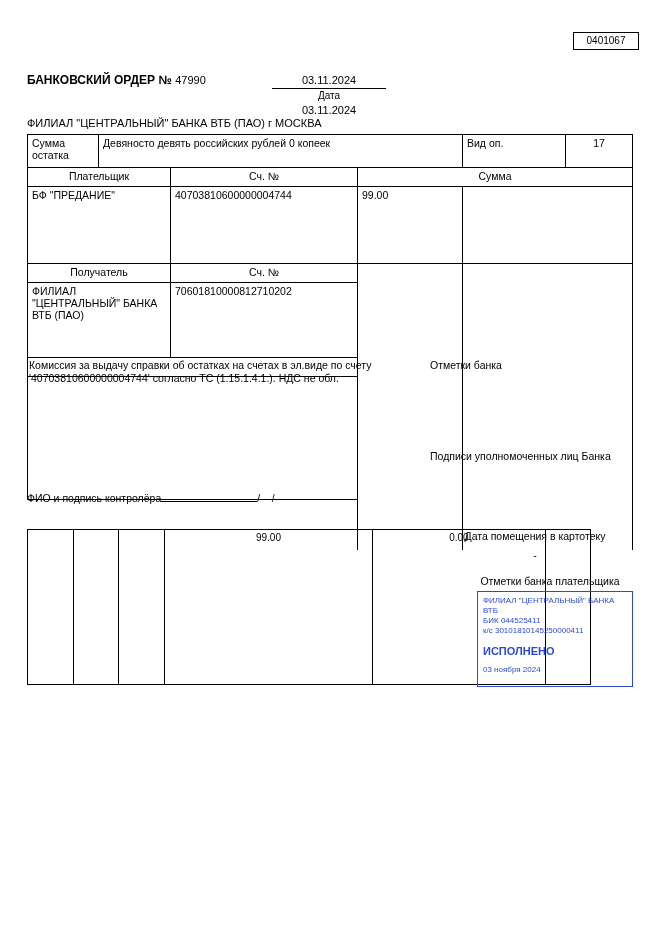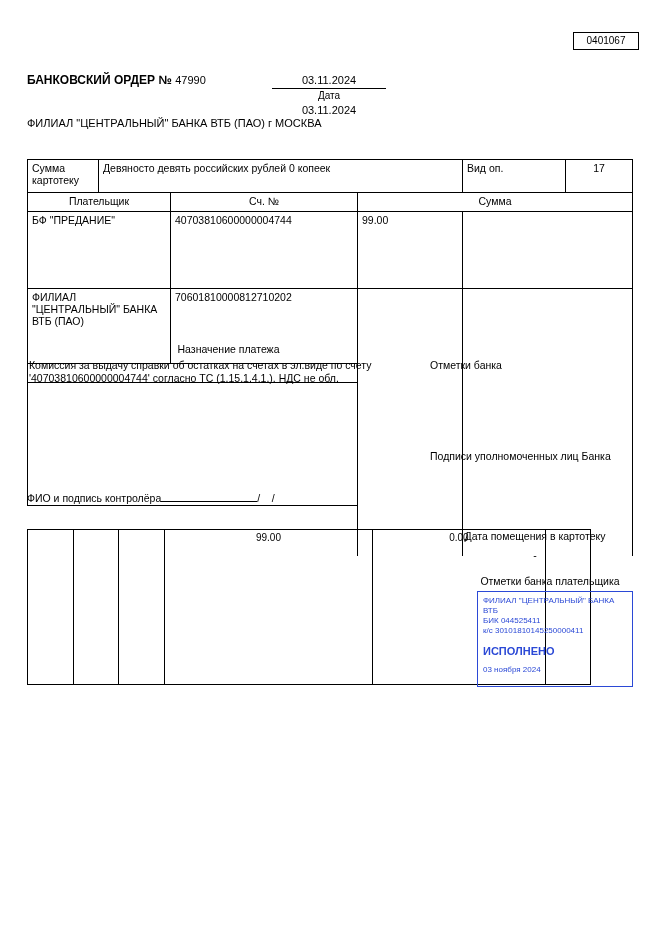--- a/index.html
+++ b/index.html
@@ -75,21 +75,21 @@
     top: 117px;
     font-size: 11px;
     line-height: 13px;
     width: 300px;
   }
 
   
   .tbl {
     position: absolute;
     left: 27px;
-    top: 159px;
+    top: 134px;
     width: 606px;
     border-collapse: collapse;
   }
   .tbl td {
     border: 1px solid #000;
     font-size: 10.5px;
     vertical-align: top;
     padding: 2px 4px;
   }
   .no-border-top { border-top: none !important; }
@@ -228,39 +228,46 @@
   <div class="date-caption">Дата</div>
   <div class="date-second">03.11.2024</div>
 
   <div class="branch-name">ФИЛИАЛ "ЦЕНТРАЛЬНЫЙ" БАНКА ВТБ (ПАО) г МОСКВА</div>
 
   <table class="tbl">
     <tbody>
         <tr>
       <td style="width:62px;height:28px;">
         <div>Сумма</div>
-        <div>картотеку</div>
+        <div>остатка</div>
       </td>
       <td colspan="3" style="width:392px;">Девяносто девять российских рублей 0 копеек</td>
       <td style="width:94px;height:14px;">Вид оп.</td>
       <td class="ctr" style="width:58px;">17</td>
     </tr>
     <tr>
       <td colspan="2" class="ctr" style="width:218px;height:14px;">Плательщик</td>
       <td class="ctr" style="width:178px;">Сч. №</td>
       <td colspan="3" class="ctr">Сумма</td>
     </tr>
     <tr>
       <td colspan="2" style="height:72px;">БФ "ПРЕДАНИЕ"</td>
       <td>40703810600000004744</td>
       <td style="width:96px;">99.00</td>
       <td class="no-border-right" style="width:94px;"></td>
       <td class="no-border-left"></td>
     </tr>
     <tr>
+      <td colspan="2" class="ctr" style="height:14px;">Получатель</td>
+      <td class="ctr">Сч. №</td>
+      <td class="no-border-top no-border-bottom"></td>
+      <td class="no-border-top no-border-bottom no-border-right"></td>
+      <td class="no-border-top no-border-bottom no-border-left"></td>
+    </tr>
+    <tr>
       <td colspan="2" style="height:70px;">ФИЛИАЛ "ЦЕНТРАЛЬНЫЙ" БАНКА ВТБ (ПАО)</td>
       <td>70601810000812710202</td>
       <td class="no-border-top no-border-bottom"></td>
       <td class="no-border-top no-border-bottom no-border-right"></td>
       <td class="no-border-top no-border-bottom no-border-left"></td>
     </tr>
     <tr>
       <td colspan="3" class="ctr" style="height:14px;">&nbsp;</td>
       <td class="no-border-top no-border-bottom"></td>
       <td class="no-border-top no-border-bottom no-border-right"></td>
@@ -274,21 +281,20 @@
     </tr>
     <tr>
       <td colspan="3" class="no-border-left no-border-right no-border-bottom" style="height:46px;border-top:none;"></td>
       <td class="no-border-top no-border-bottom"></td>
       <td class="no-border-top no-border-bottom no-border-right"></td>
       <td class="no-border-top no-border-bottom no-border-left"></td>
     </tr>
   </tbody>
     </table>
 
-  <div class="purpose-label">Назначение платежа</div>
   <div class="purpose-text">Комиссия за выдачу справки об остатках на счетах в эл.виде по счету '40703810600000004744' согласно ТС (1.15.1.4.1.). НДС не обл.</div>
 
   <div class="bank-marks">Отметки банка</div>
   <div class="bank-sign">Подписи уполномоченных лиц Банка</div>
 
   <div class="sig-block">
     <div>
       <span>ФИО и подпись контролёра</span><span class="sig-line2"></span><span>/</span>&nbsp;&nbsp;&nbsp;&nbsp;<span>/</span>
     </div>
   </div>

